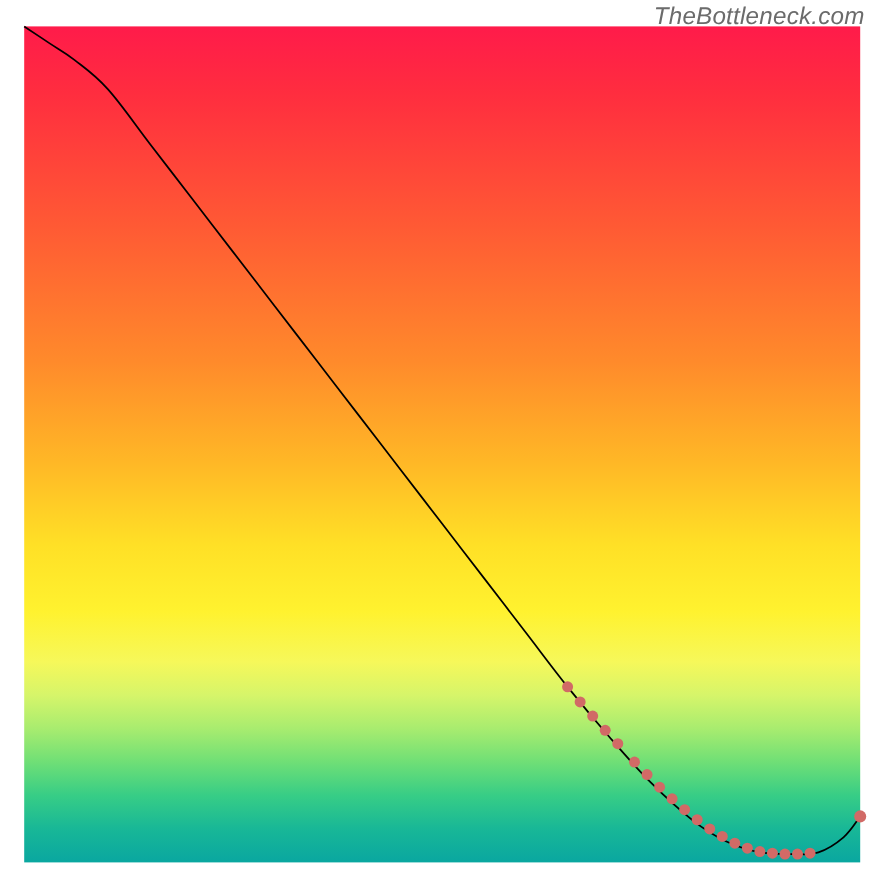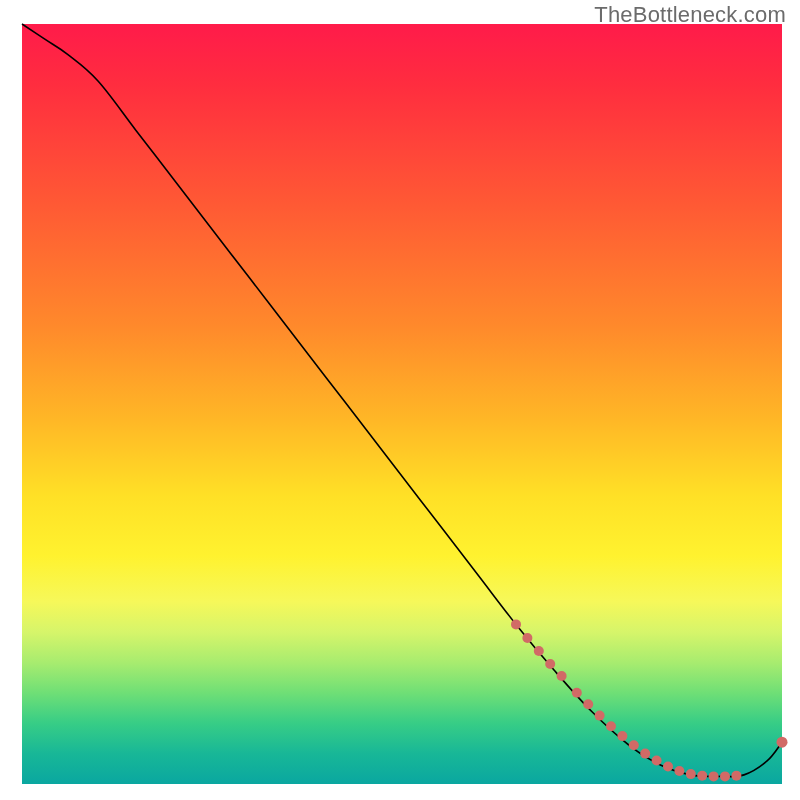--- a/index.html
+++ b/index.html
@@ -8,20 +8,21 @@
     width: 800px;
     height: 800px;
     background: #ffffff;
     overflow: hidden;
     font-family: Arial, Helvetica, sans-serif;
   }
   .chart-wrap {
     position: relative;
     width: 800px;
     height: 800px;
+    font-style: italic;
   }
   .watermark {
     position: absolute;
     top: 2px;
     right: 14px;
     font-size: 22px;
     color: #6b6b6b;
     font-weight: 400;
     letter-spacing: 0.2px;
     z-index: 10;

